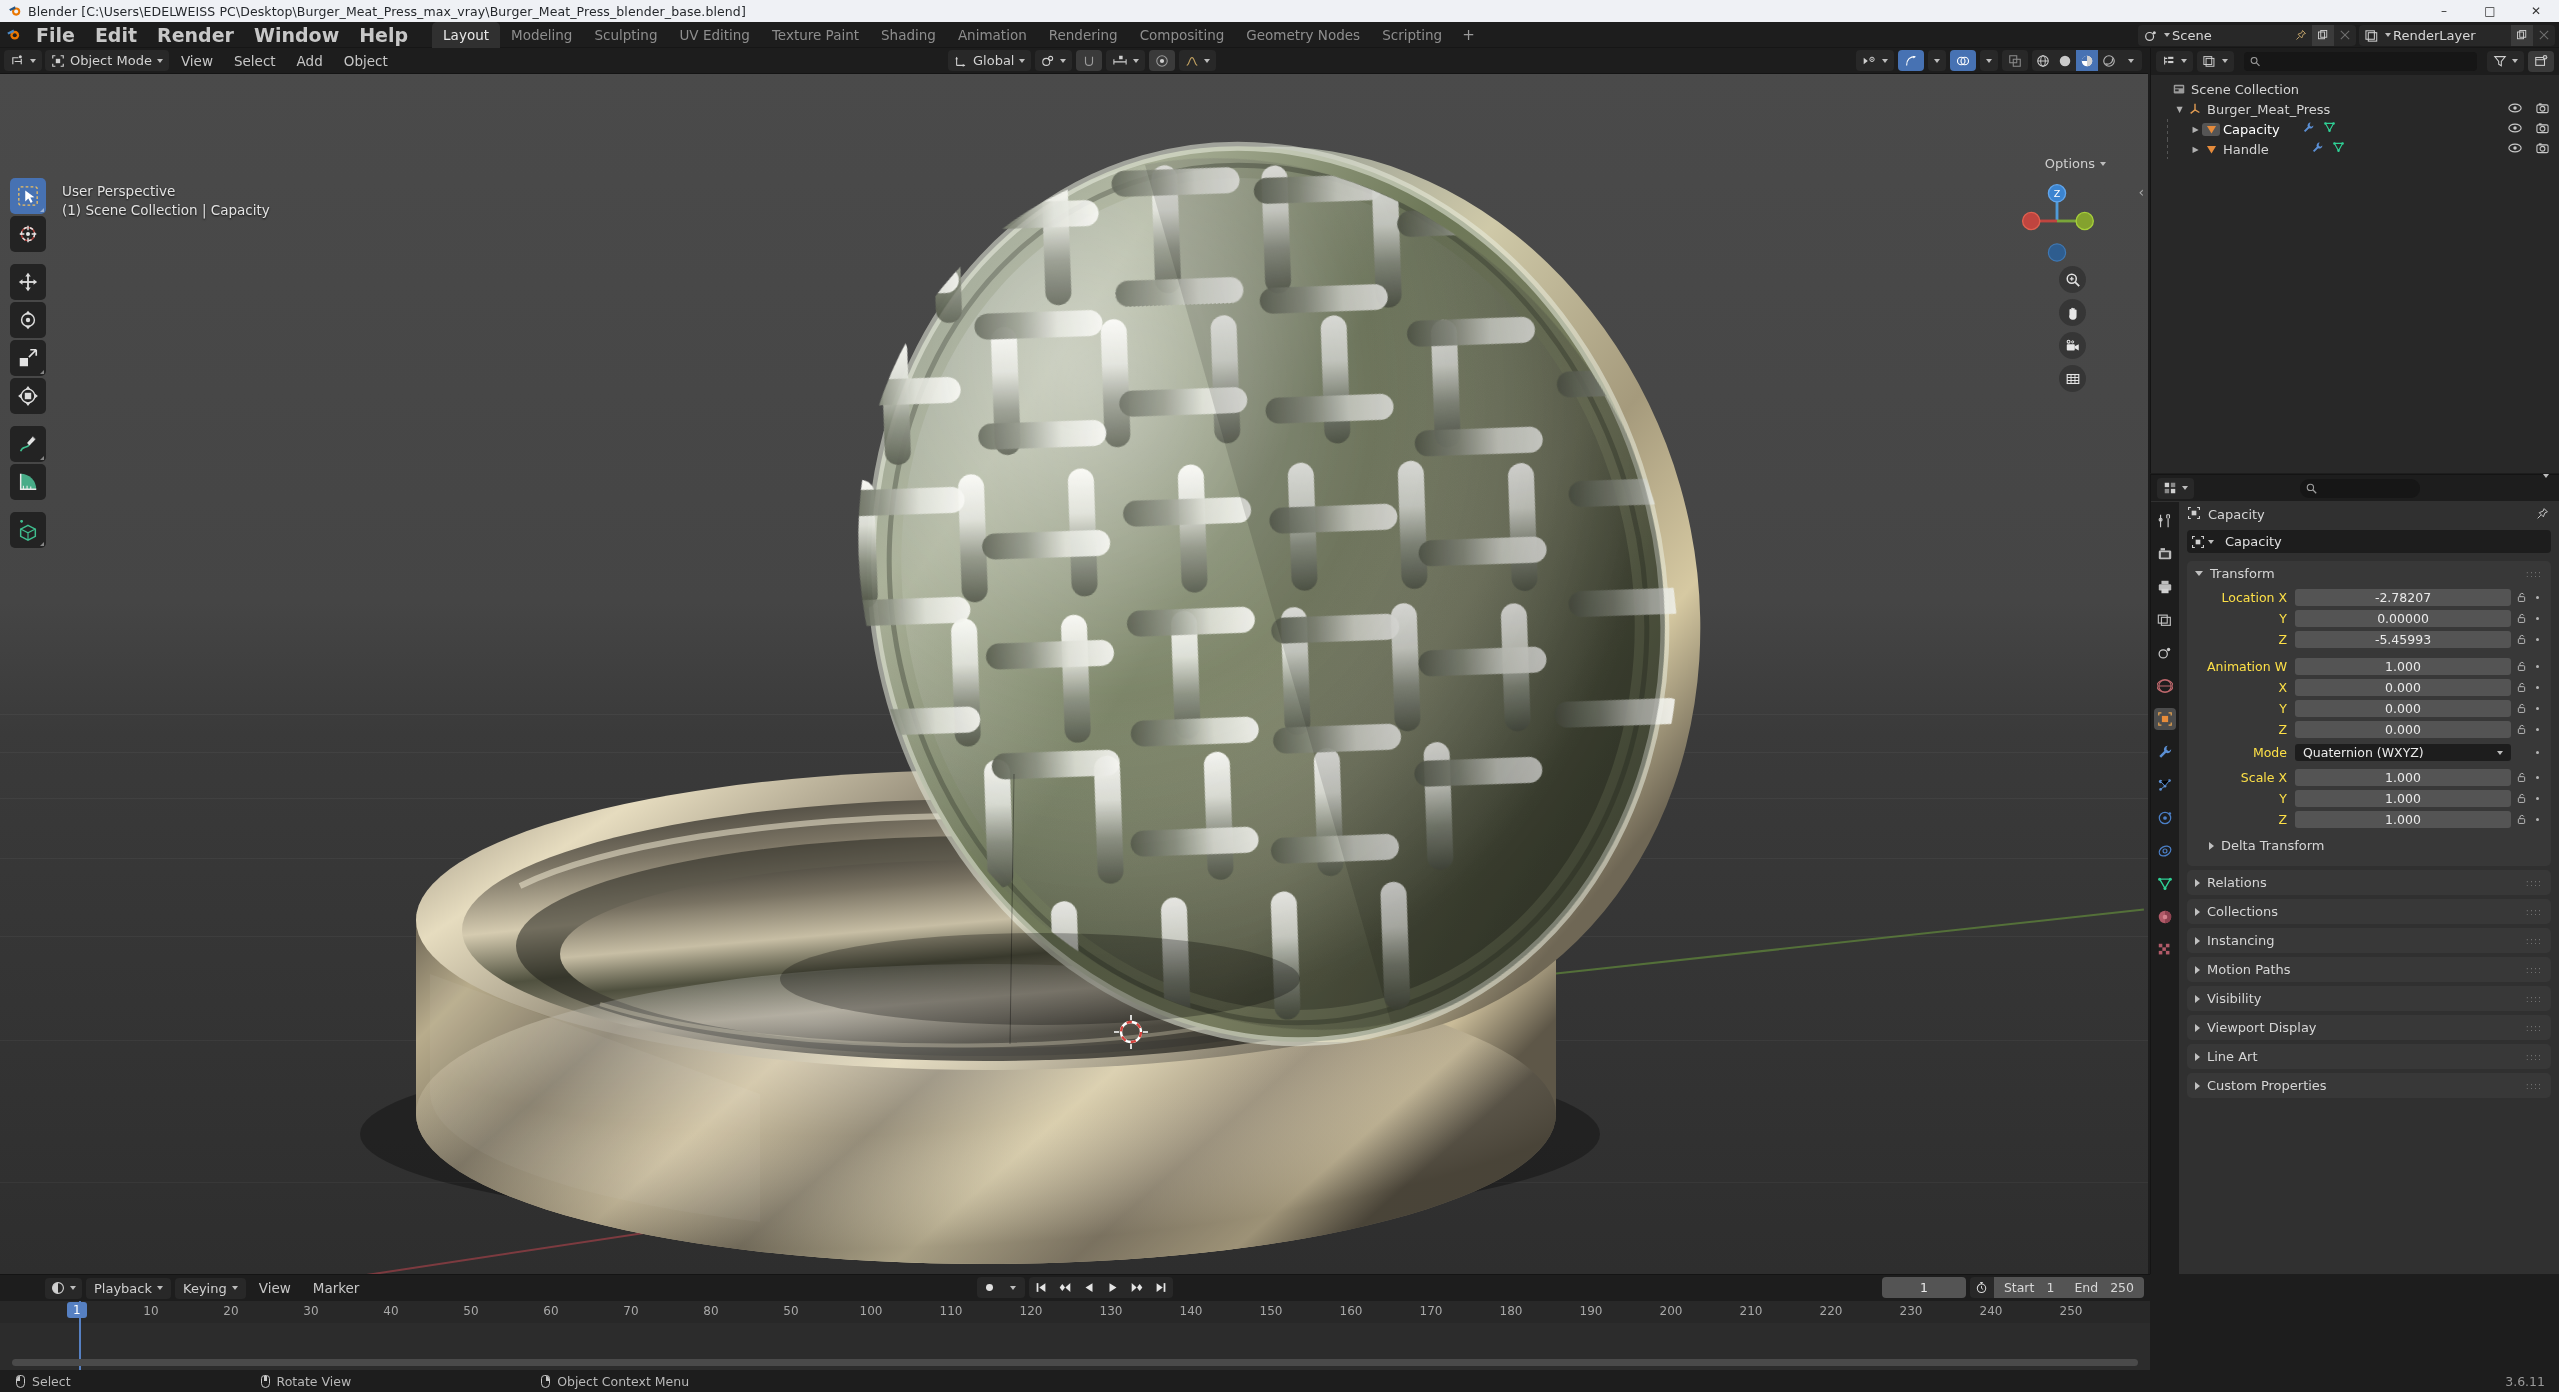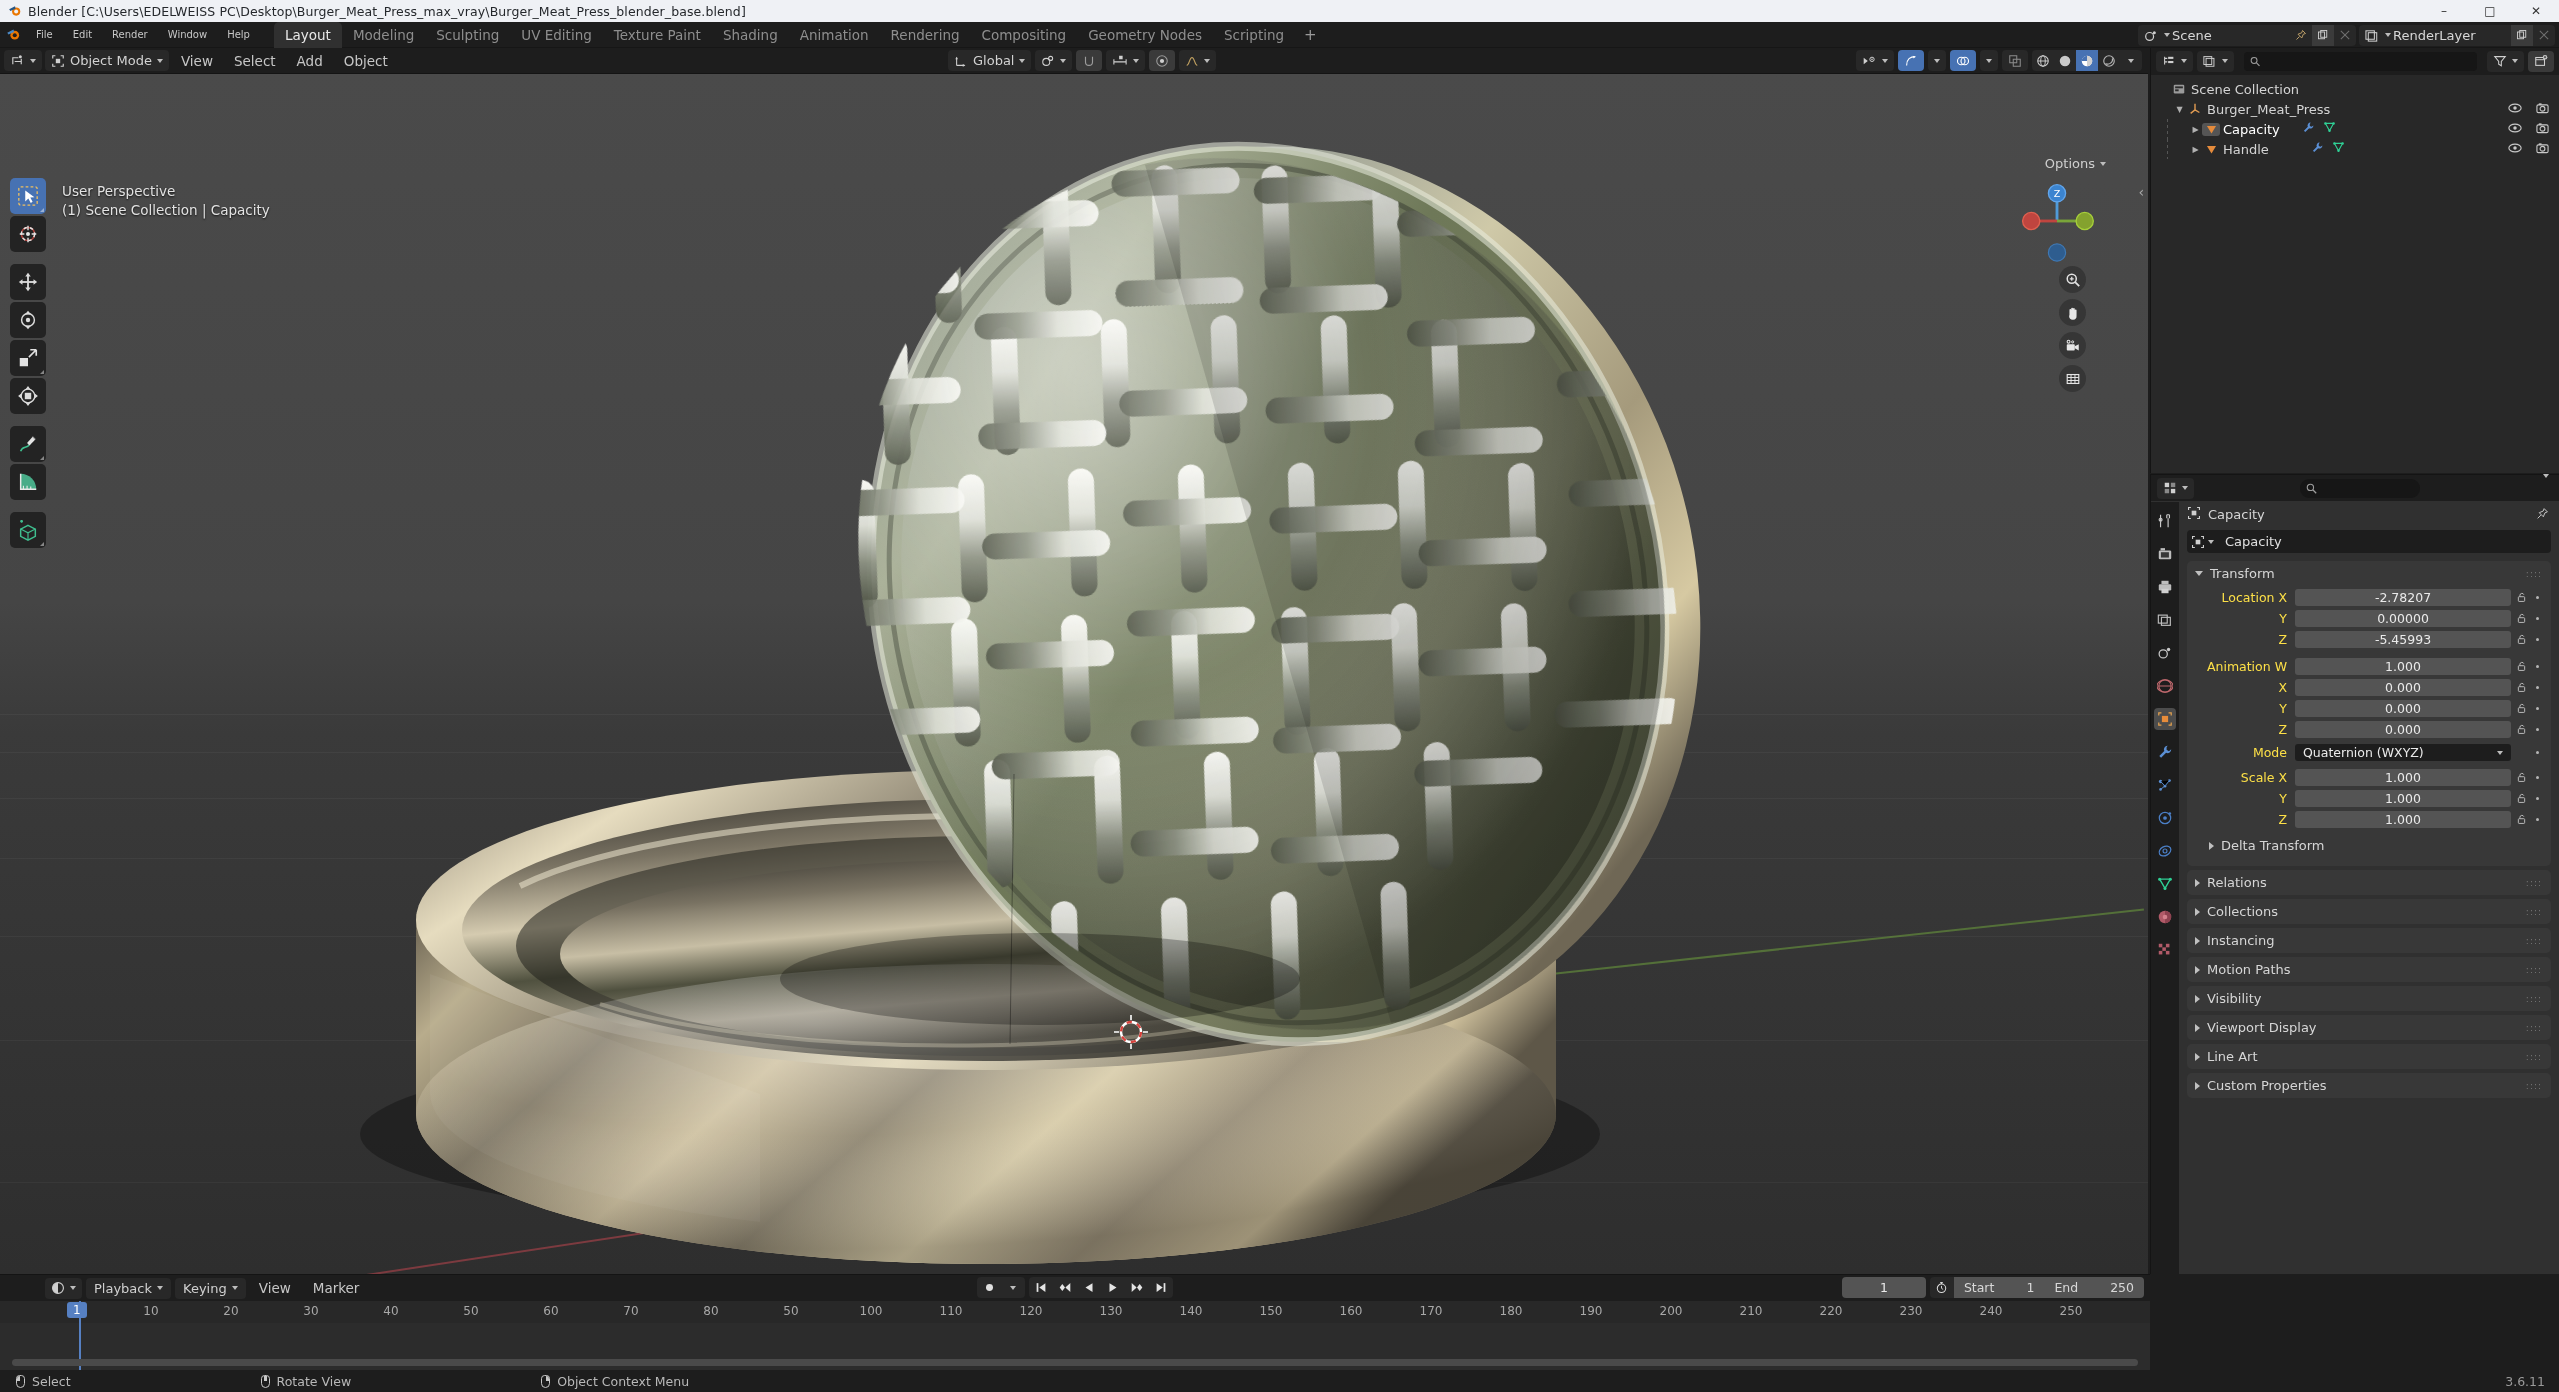--- a/index.html
+++ b/index.html
@@ -27,22 +27,23 @@
 
   
   #topbar {
     position:absolute; left:0; top:22px; width:2559px; height:26px;
     background:#1d1d1d; display:flex; align-items:center;
     border-bottom:1px solid #161616;
   }
   .tb-logo { width:26px; display:flex; align-items:center; justify-content:center; }
   .tb-logo svg { width:15px; height:15px; }
   .menu-item {
-    padding:0 10px; height:26px; line-height:26px; font-size:10px; color:#c7c7c7; cursor:default;
+    padding:0 10px; height:26px; line-height:26px; font-size:19px; color:#c7c7c7; cursor:default;
     white-space:nowrap;
+    font-weight:bold;
   }
   .ws-tabs { display:flex; align-items:center; height:26px; margin-left:14px; }
   .ws-tab {
     padding:0 11px; height:26px; line-height:26px; font-size:13.5px; color:#8e8e8e;
     white-space:nowrap; border-radius:5px 5px 0 0;
   }
   .ws-tab.active { background:#303030; color:#e8e8e8; }
   .ws-plus { padding:0 9px; color:#9a9a9a; font-size:15px; line-height:26px; }
 
   
@@ -177,21 +178,21 @@
   #tl-center { position:absolute; left:50%; transform:translateX(-50%); top:2px; display:flex; gap:4px; }
   #tl-right { position:absolute; right:6px; top:2px; display:flex; gap:4px; align-items:center;}
   .tlbtn { height:21px; background:#282828; border-radius:4px; display:flex; align-items:center;
      padding:0 8px; gap:5px; font-size:13px; color:#d0d0d0;}
   .playgrp { display:flex; background:#282828; border-radius:4px; overflow:hidden; height:21px;}
   .playgrp > div { width:24px; height:21px; display:flex; align-items:center; justify-content:center; }
   .numfld { height:21px; background:#545454; border-radius:4px; display:flex; align-items:center;
      justify-content:center; font-size:12.5px; color:#ececec; width:84px;}
   .startend { height:21px; background:#282828; border-radius:4px; display:flex; align-items:center;
      overflow:hidden; }
-  .startend .seg2 { display:flex; align-items:center; gap:32px; padding:0 10px; font-size:12.5px; color:#d8d8d8;
+  .startend .seg2 { display:flex; align-items:center; gap:12px; padding:0 10px; font-size:12.5px; color:#d8d8d8;
      height:21px; background:#545454; }
   .startend .ic2 { width:24px; display:flex;align-items:center;justify-content:center;}
 
   #tl-ruler { position:absolute; left:0; top:26px; width:100%; height:22px; background:#282828; }
   .tick { position:absolute; top:3px; font-size:12px; color:#a8a8a8; transform:translateX(-50%); }
   #playhead { position:absolute; top:26px; width:2px; background:#5680c2; height:70px; }
   #playhead-lbl { position:absolute; top:1px; left:-12px; background:#5680c2; color:#fff; font-size:12px;
      border-radius:3px; padding:1px 6px; }
   #tl-track { position:absolute; left:0; top:48px; width:100%; height:48px; background:#2c2c2c; }
   #tl-scroll { position:absolute; left:12px; right:12px; bottom:4px; height:7px; background:#4a4a4a; border-radius:4px;}

